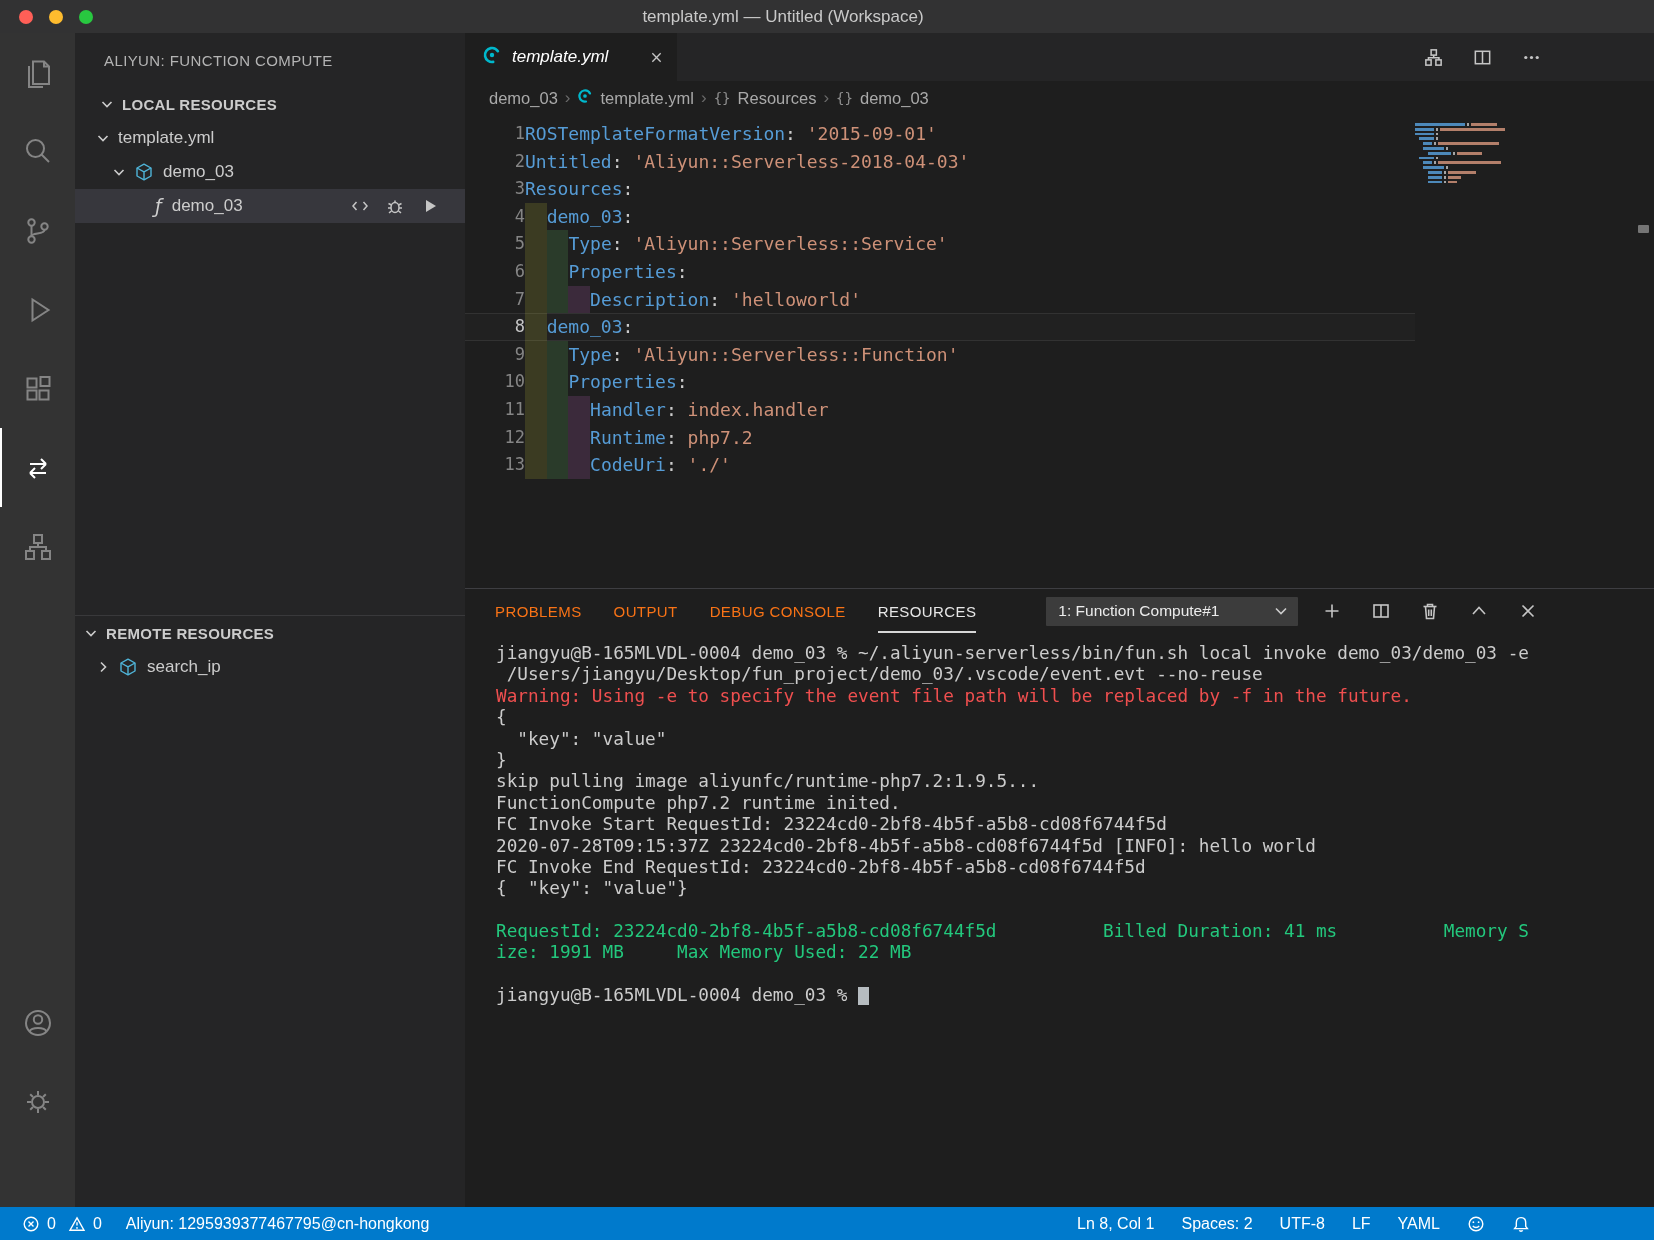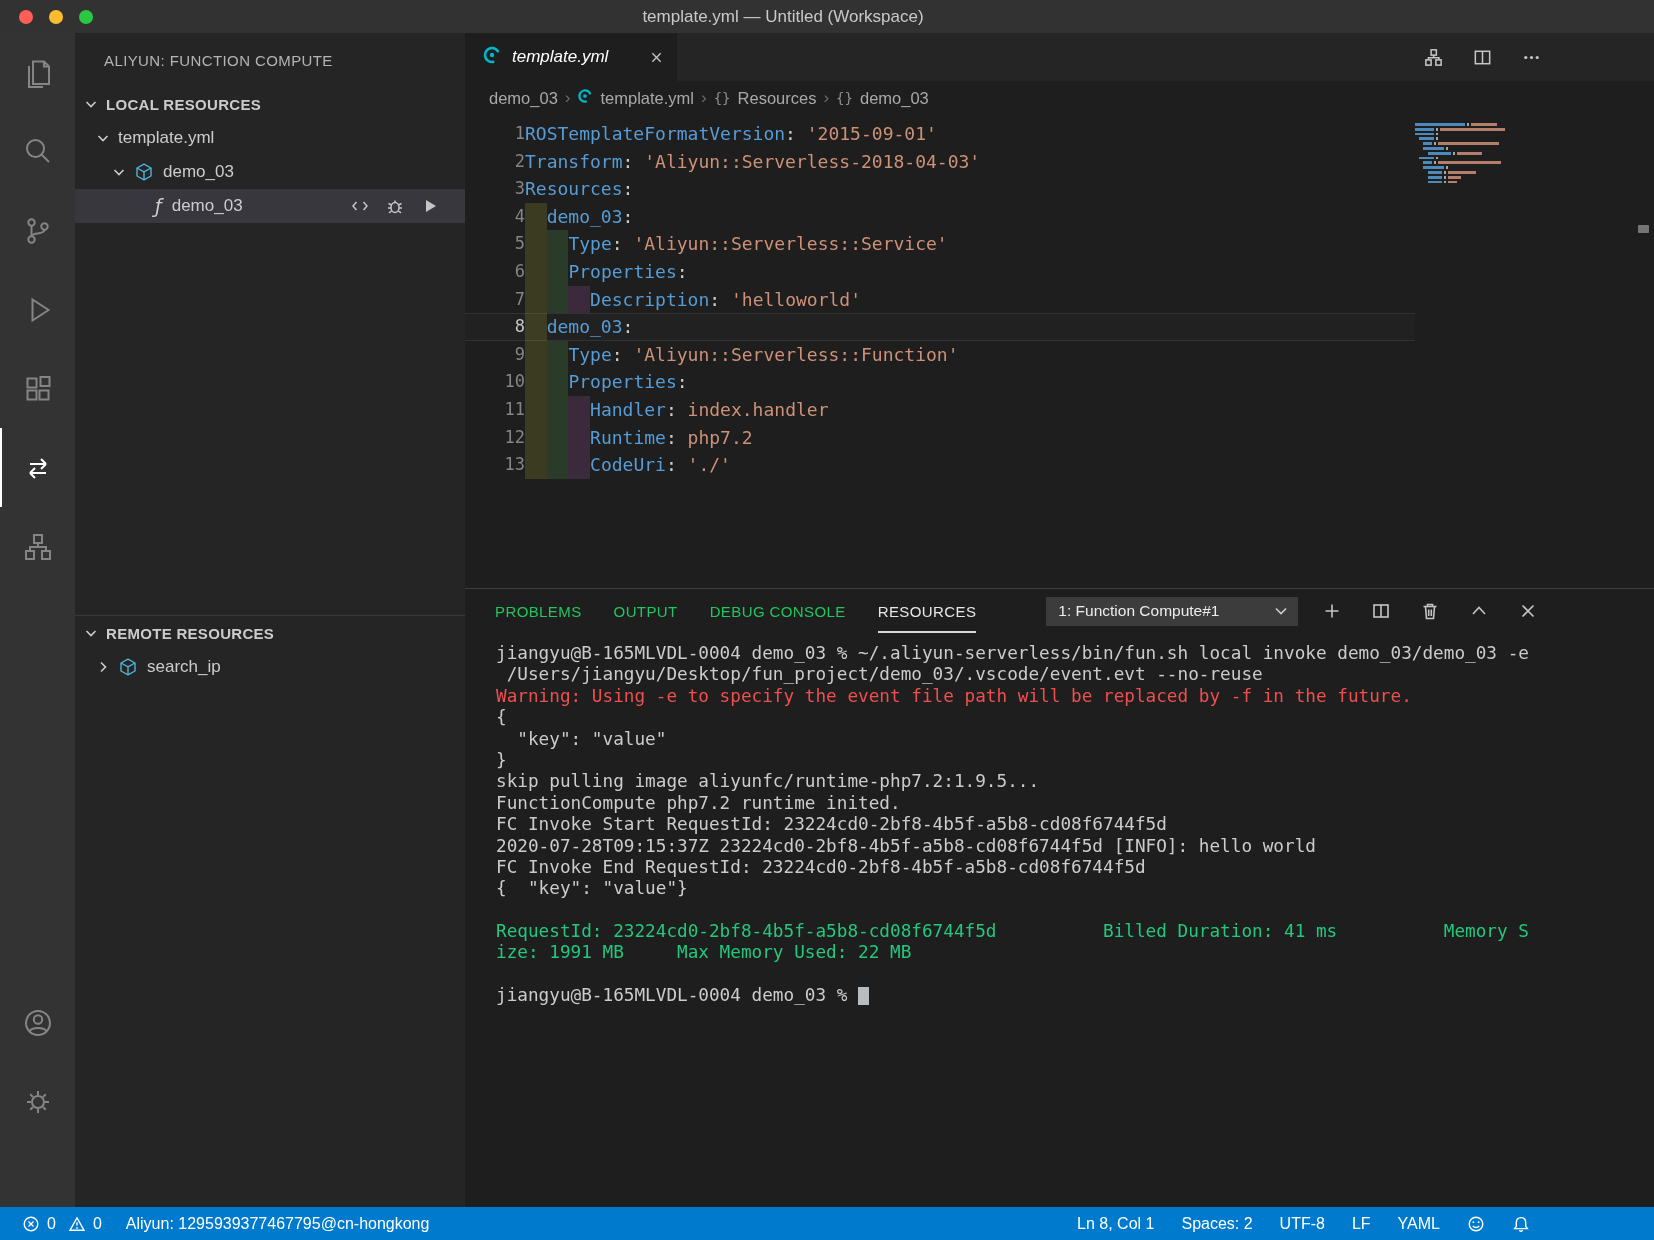--- a/index.html
+++ b/index.html
@@ -77,21 +77,21 @@
   .mini-tok { display:inline-block; height:2.8px; margin-right:2px; vertical-align:top; opacity:.85; }
   .mini-tok.tok-key { background:#569cd6; }
   .mini-tok.tok-punc { background:#bdbdbd; }
   .mini-tok.tok-str { background:#ce9178; }
   .overview-mark { position:absolute; top:110px; right:5px; width:11px; height:8px; background:#757575; border-radius:1px; }
 
   
   .panel { height:619px; flex:none; border-top:1px solid #3e3e42; display:flex; flex-direction:column; background:#1e1e1e; }
   .panel-header { height:44px; flex:none; display:flex; align-items:center; padding:0 112px 0 30px; }
   .panel-tabs { display:flex; gap:32px; height:100%; }
-  .panel-tab { display:flex; align-items:center; font-size:15px; letter-spacing:.4px; color:#22c55e; border-bottom:2px solid transparent; padding-top:2px; }
+  .panel-tab { display:flex; align-items:center; font-size:15px; letter-spacing:.4px; color:#f97316; border-bottom:2px solid transparent; padding-top:2px; }
   .panel-tab.active { color:#e7e7e7; border-bottom-color:#d7d7d7; }
   .terminal-select { margin-left:70px; width:252px; height:29px; background:#3c3c3c; display:flex; align-items:center; justify-content:space-between; padding:0 11px 0 12px; font-size:15.5px; color:#ececec; border-radius:1px; }
   .terminal-select svg * { stroke:#cccccc; fill:none; stroke-width:1.6; }
   .panel-actions { margin-left:24px; display:flex; align-items:center; gap:29px; }
   .panel-actions svg { width:20px; height:20px; }
   .panel-actions svg * { stroke:#c5c5c5; fill:none; stroke-width:1.6; }
 
   .terminal { flex:1; padding:10px 0 0 31px; font-family:"DejaVu Sans Mono", monospace; font-size:17.7px; overflow:hidden; }
   .t-line { height:21.4px; line-height:21.4px; white-space:pre; color:#cccccc; }
   .t-yellow { color:#e5e510; }
@@ -188,21 +188,21 @@
         <svg viewBox="0 0 34 34">
             <circle cx="17" cy="17" r="6"></circle>
             <path d="M17 6 v4 M17 24 v4 M6 17 h4 M24 17 h4 M9.2 9.2 l2.8 2.8 M22 22 l2.8 2.8 M24.8 9.2 L22 12 M12 22 l-2.8 2.8"></path>
           </svg>
       </div>
     </nav>
 
     <aside class="sidebar">
       <div class="sidebar-title">ALIYUN: FUNCTION COMPUTE</div>
 
-      <div class="row" style="padding-left:8px">
+      <div class="row" style="padding-left:24px">
         <span class="twisty"><svg viewBox="0 0 16 16">
               <path d="M3.5 6 L8 10.5 L12.5 6"></path>
             </svg></span>
         <span class="section-label">LOCAL RESOURCES</span>
       </div>
 
       <div class="row" style="padding-left:20px">
         <span class="twisty"><svg viewBox="0 0 16 16">
               <path d="M3.5 6 L8 10.5 L12.5 6"></path>
             </svg></span>
@@ -310,21 +310,21 @@
         <span class="bc-sym">{}</span>
         <span class="bc-item">Resources</span>
         <span class="bc-sep">›</span>
         <span class="bc-sym">{}</span>
         <span class="bc-item">demo_03</span>
       </div>
 
       <div class="code-area">
         <div class="code-lines">
             <div class="code-line"><span class="line-num">1</span><span class="line-text"><span class="tok-key">ROSTemplateFormatVersion</span><span class="tok-punc">:</span><span class="tok-str"> '2015-09-01'</span></span></div>
-            <div class="code-line"><span class="line-num">2</span><span class="line-text"><span class="tok-key">Transform</span><span class="tok-punc">:</span><span class="tok-str"> 'Aliyun::Serverless-2018-04-03'</span></span></div>
+            <div class="code-line"><span class="line-num">2</span><span class="line-text"><span class="tok-key">Untitled</span><span class="tok-punc">:</span><span class="tok-str"> 'Aliyun::Serverless-2018-04-03'</span></span></div>
             <div class="code-line"><span class="line-num">3</span><span class="line-text"><span class="tok-key">Resources</span><span class="tok-punc">:</span></span></div>
             <div class="code-line"><span class="line-num">4</span><span class="line-text"><span class="stripe" style="background: rgba(255, 255, 64, 0.13);"></span><span class="tok-key">demo_03</span><span class="tok-punc">:</span></span></div>
             <div class="code-line"><span class="line-num">5</span><span class="line-text"><span class="stripe" style="background: rgba(255, 255, 64, 0.13);"></span><span class="stripe" style="background: rgba(127, 255, 127, 0.13);"></span><span class="tok-key">Type</span><span class="tok-punc">:</span><span class="tok-str"> 'Aliyun::Serverless::Service'</span></span></div>
             <div class="code-line"><span class="line-num">6</span><span class="line-text"><span class="stripe" style="background: rgba(255, 255, 64, 0.13);"></span><span class="stripe" style="background: rgba(127, 255, 127, 0.13);"></span><span class="tok-key">Properties</span><span class="tok-punc">:</span></span></div>
             <div class="code-line"><span class="line-num">7</span><span class="line-text"><span class="stripe" style="background: rgba(255, 255, 64, 0.13);"></span><span class="stripe" style="background: rgba(127, 255, 127, 0.13);"></span><span class="stripe" style="background: rgba(255, 127, 255, 0.13);"></span><span class="tok-key">Description</span><span class="tok-punc">:</span><span class="tok-str"> 'helloworld'</span></span></div>
             <div class="code-line current"><span class="line-num">8</span><span class="line-text"><span class="stripe" style="background: rgba(255, 255, 64, 0.13);"></span><span class="tok-key">demo_03</span><span class="tok-punc">:</span></span></div>
             <div class="code-line"><span class="line-num">9</span><span class="line-text"><span class="stripe" style="background: rgba(255, 255, 64, 0.13);"></span><span class="stripe" style="background: rgba(127, 255, 127, 0.13);"></span><span class="tok-key">Type</span><span class="tok-punc">:</span><span class="tok-str"> 'Aliyun::Serverless::Function'</span></span></div>
             <div class="code-line"><span class="line-num">10</span><span class="line-text"><span class="stripe" style="background: rgba(255, 255, 64, 0.13);"></span><span class="stripe" style="background: rgba(127, 255, 127, 0.13);"></span><span class="tok-key">Properties</span><span class="tok-punc">:</span></span></div>
             <div class="code-line"><span class="line-num">11</span><span class="line-text"><span class="stripe" style="background: rgba(255, 255, 64, 0.13);"></span><span class="stripe" style="background: rgba(127, 255, 127, 0.13);"></span><span class="stripe" style="background: rgba(255, 127, 255, 0.13);"></span><span class="tok-key">Handler</span><span class="tok-punc">:</span><span class="tok-str"> index.handler</span></span></div>
             <div class="code-line"><span class="line-num">12</span><span class="line-text"><span class="stripe" style="background: rgba(255, 255, 64, 0.13);"></span><span class="stripe" style="background: rgba(127, 255, 127, 0.13);"></span><span class="stripe" style="background: rgba(255, 127, 255, 0.13);"></span><span class="tok-key">Runtime</span><span class="tok-punc">:</span><span class="tok-str"> php7.2</span></span></div>

